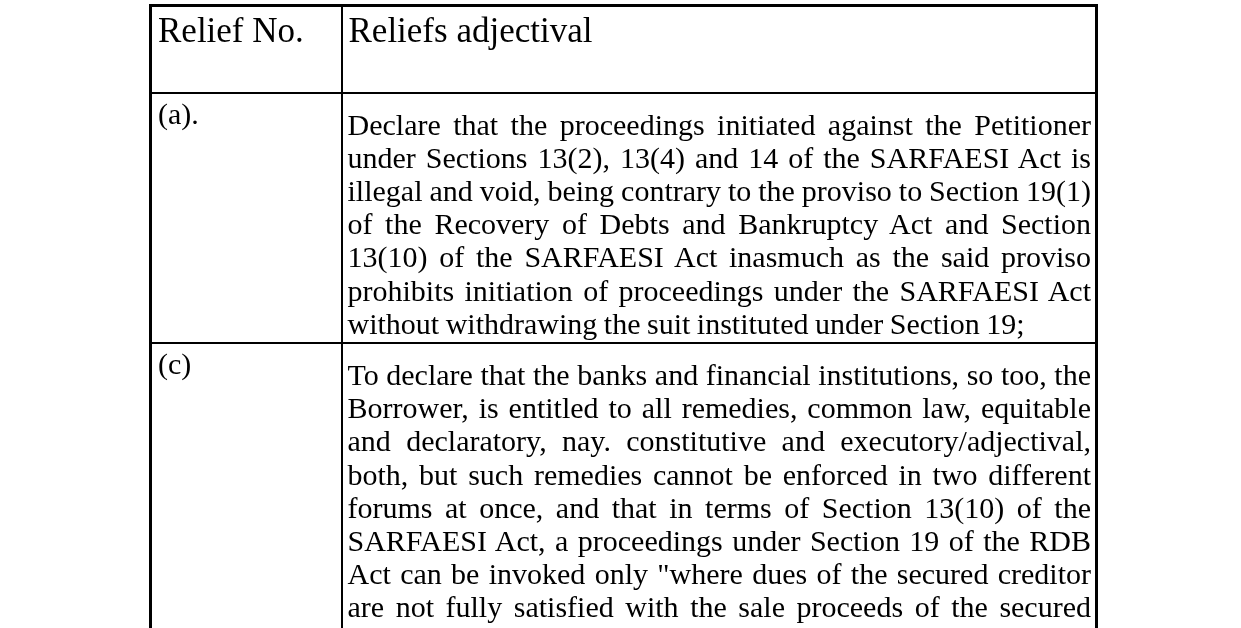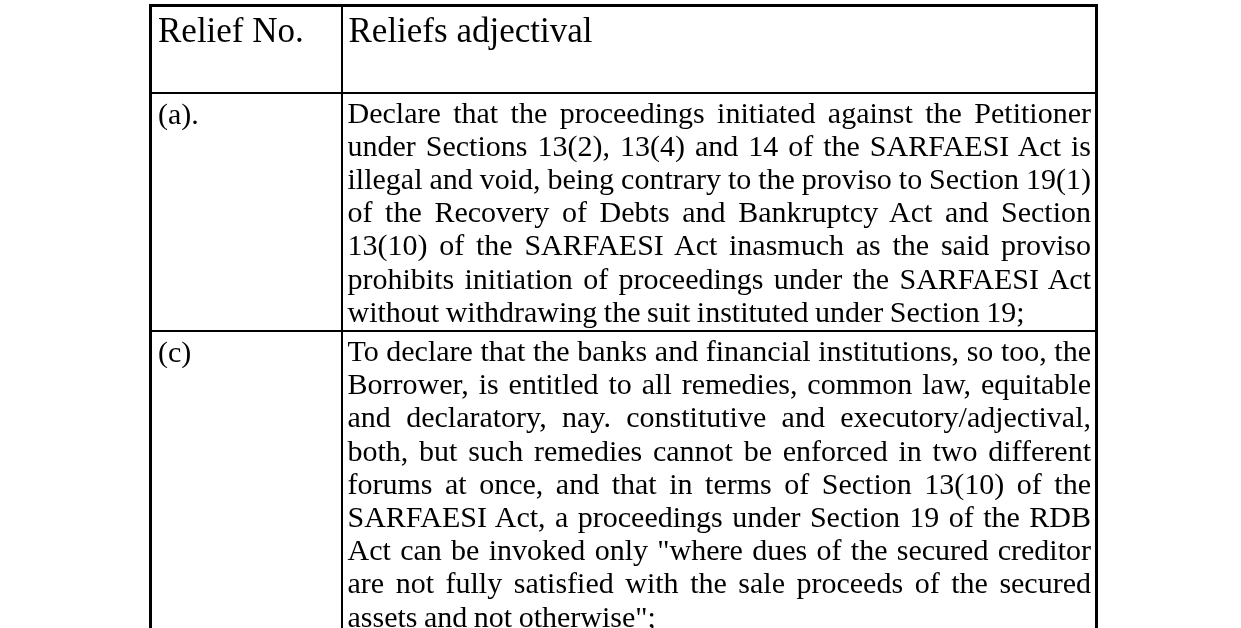--- a/index.html
+++ b/index.html
@@ -48,21 +48,21 @@
   }
   td.no-cell {
     font-size: 30px;
     line-height: 33.2px;
     padding: 3px 4px 2px 6px;
     text-align: left;
   }
   td.desc-cell {
     font-size: 30px;
     line-height: 33.2px;
-    padding: 2px 4px 2px 5px;
+    padding: 14px 4px 2px 5px;
     text-align: justify;
     text-justify: inter-word;
     word-spacing: -1px;
     hyphens: none;
   }
 </style>
 </head>
 <body>
 
 <div class="page">

